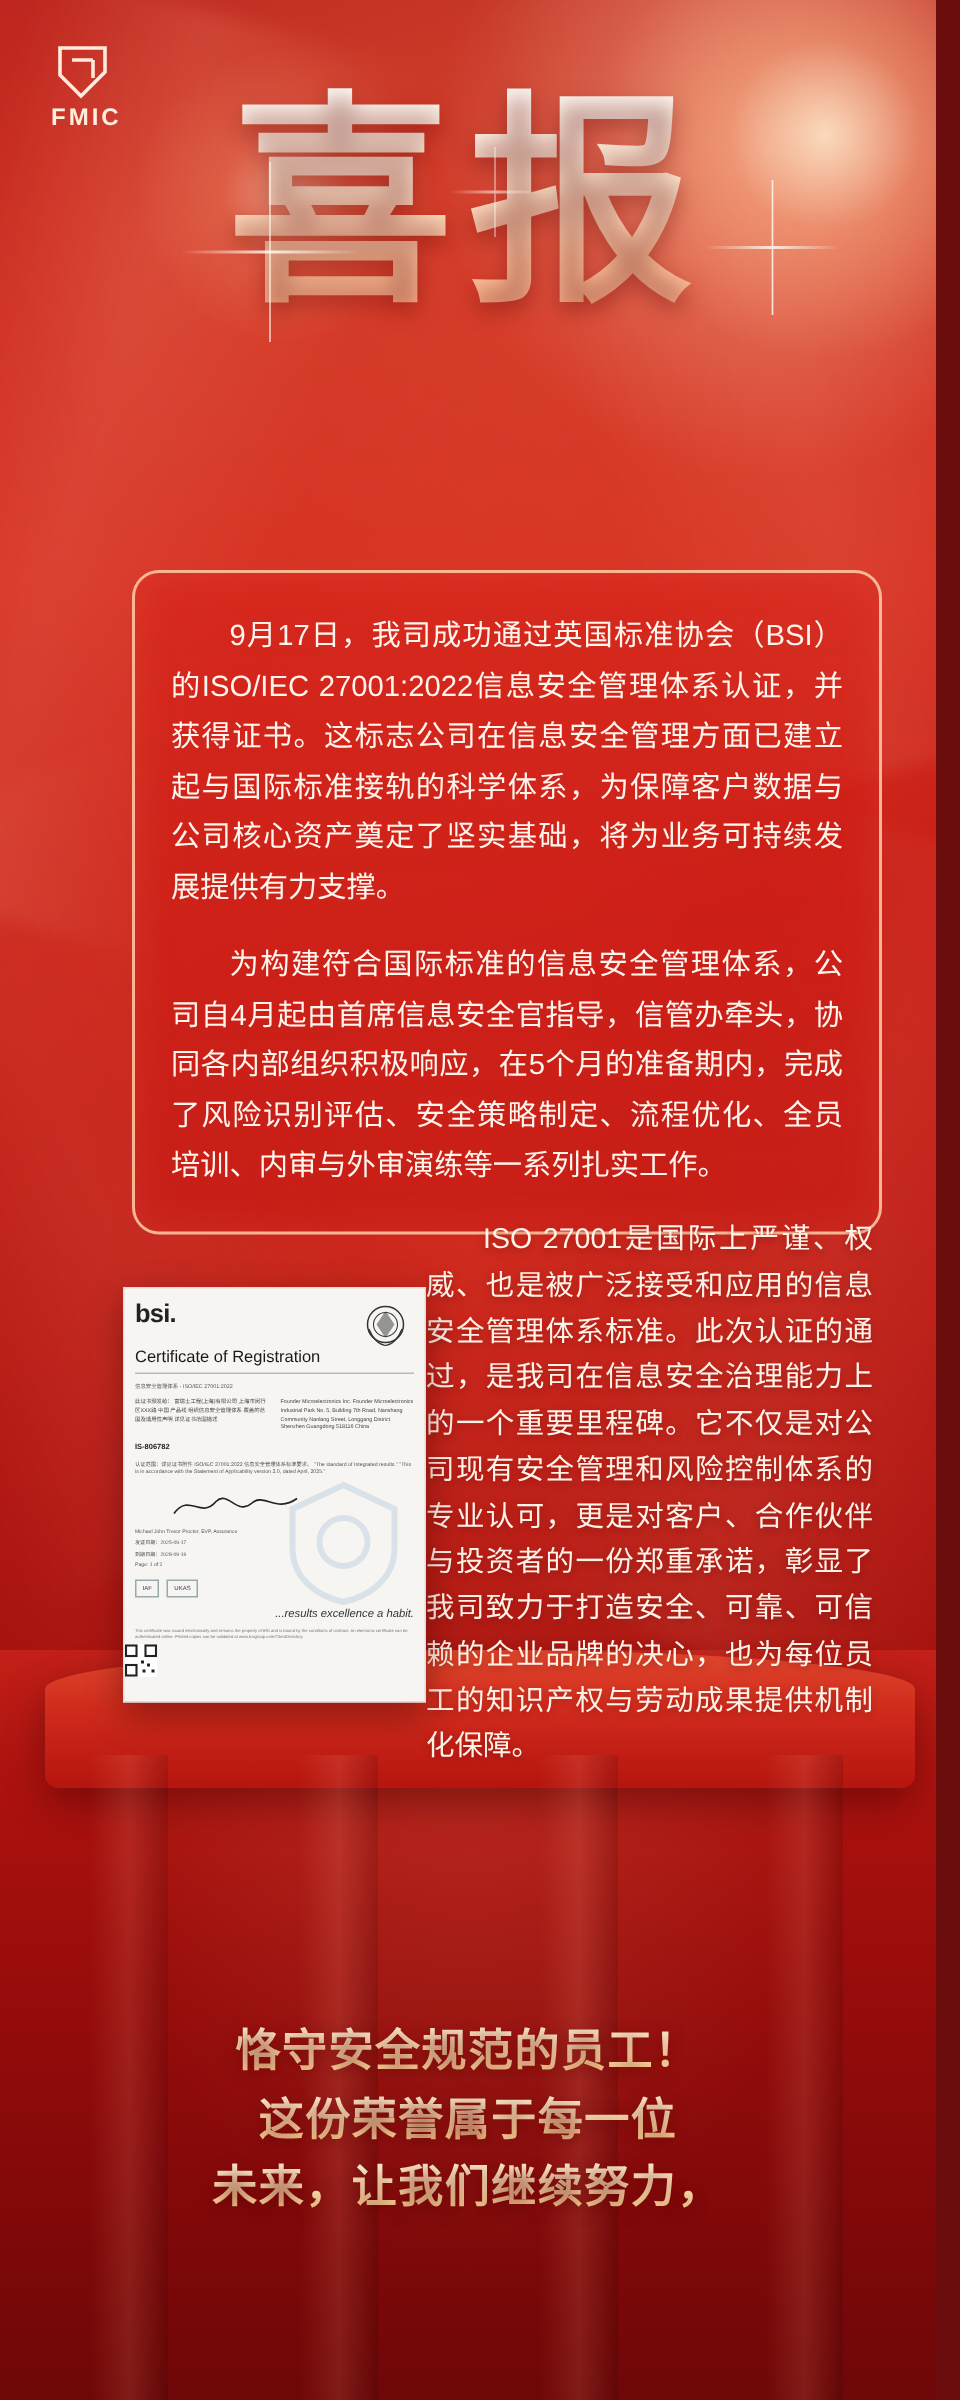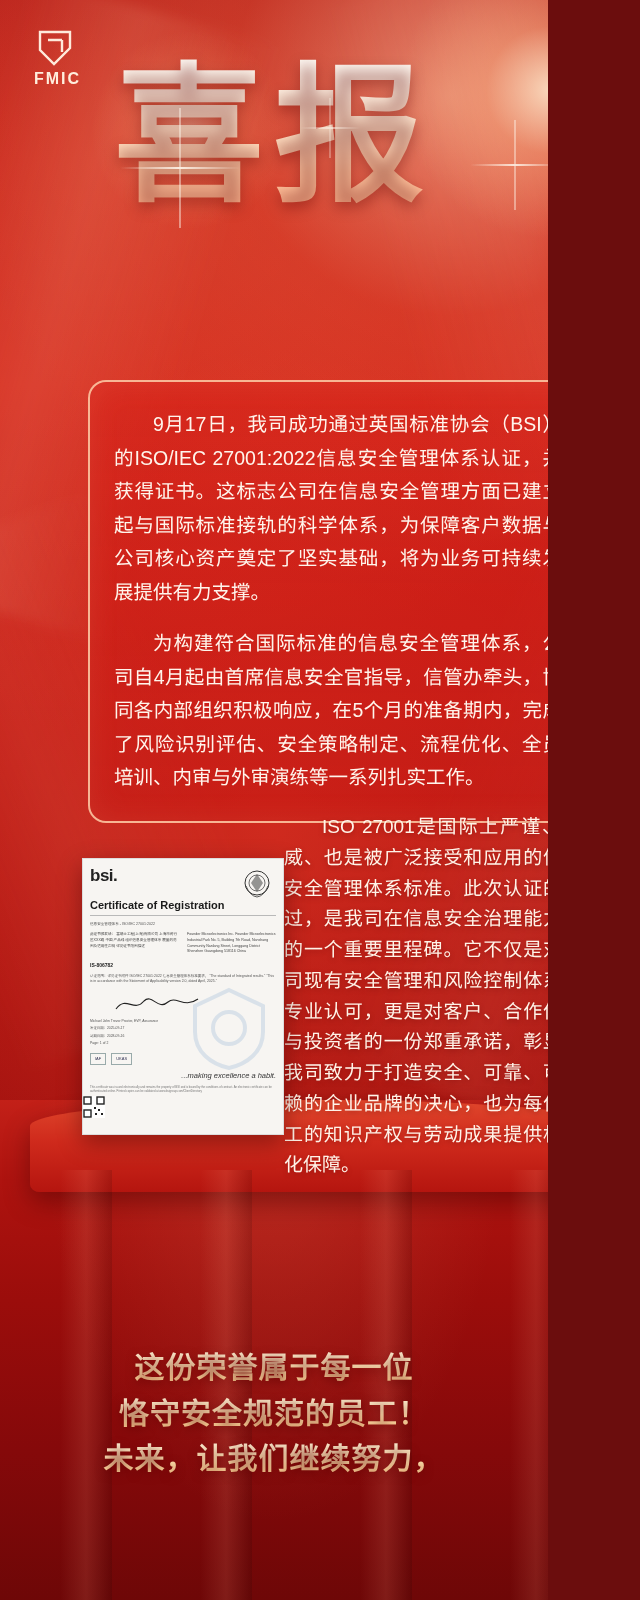--- a/index.html
+++ b/index.html
@@ -5,21 +5,21 @@
   html, body {
     margin: 0;
     padding: 0;
     background: #6b0d0d;
   }
   body {
     font-family: "Liberation Sans", "DejaVu Sans", sans-serif;
   }
   .poster {
     position: relative;
-    width: 548px;
+    width: 624px;
     height: 1600px;
     overflow: hidden;
     background:
       radial-gradient(circle at 82% 6%, rgba(255,210,170,0.55) 0%, rgba(255,150,90,0.16) 14%, rgba(0,0,0,0) 32%),
       radial-gradient(circle at 18% 10%, rgba(255,140,90,0.22) 0%, rgba(0,0,0,0) 38%),
       radial-gradient(circle at 50% 52%, rgba(230,60,40,0.55) 0%, rgba(0,0,0,0) 55%),
       linear-gradient(180deg, #b21414 0%, #c21a16 10%, #cf2018 24%, #c01a15 42%, #ab1210 58%, #9d0f0d 72%, #8d0b0b 86%, #7a0908 100%);
   }
   
   .fold {
@@ -154,21 +154,21 @@
     position: relative;
     overflow: hidden;
     flex: 0 0 auto;
     font-family: "Liberation Sans", sans-serif;
   }
   .cert-inner { position: absolute; inset: 7px; }
   .cert-bsi {
     font-size: 17px; font-weight: bold; color: #222; letter-spacing: -0.5px;
   }
   .cert-emblem { position: absolute; right: 2px; top: 0px; width: 34px; height: 34px; }
-  .cert-title { font-size: 11px; font-weight: bold; color: #1a1a1a; margin-top: 13px; }
+  .cert-title { font-size: 11px; font-weight: normal; color: #1a1a1a; margin-top: 13px; }
   .cert-rule { height: 1px; background: #b9b9b9; margin: 4px 0 6px 0; }
   .cert-sub { font-size: 3.6px; color: #555; line-height: 1.5; }
   .cert-cols { display: flex; gap: 8px; margin-top: 5px; }
   .cert-col { flex: 1; font-size: 3.6px; color: #444; line-height: 1.55; }
   .cert-num { font-size: 5px; font-weight: bold; color: #222; margin-top: 7px; }
   .cert-body { font-size: 3.5px; color: #555; line-height: 1.6; margin-top: 6px; }
   .cert-sign { margin-top: 10px; height: 22px; position: relative; }
   .cert-sign svg { position: absolute; left: 22px; top: -2px; }
   .cert-foot { font-size: 3.4px; color: #555; line-height: 1.6; margin-top: 2px; }
   .cert-marks { display: flex; align-items: center; gap: 5px; margin-top: 6px; }
@@ -321,21 +321,21 @@
           </svg>
         </div>
         <div class="cert-foot">Michael John Trevor Procter, EVP, Assurance</div>
         <div class="cert-foot">发证日期：2025-09-17</div>
         <div class="cert-foot">到期日期：2028-09-16</div>
         <div class="cert-foot">Page: 1 of 2</div>
         <div class="cert-marks">
           <div class="mark-box">IAF</div>
           <div class="mark-box">UKAS</div>
         </div>
-        <div class="cert-habit">...making excellence a habit.</div>
+        <div class="cert-habit">...results excellence a habit.</div>
         <div class="cert-legal">This certificate was issued electronically and remains the property of BSI and is bound by the conditions of contract. An electronic certificate can be authenticated online. Printed copies can be validated at www.bsigroup.com/ClientDirectory</div>
       </div>
       <div class="cert-watermark">
         <svg width="96" height="96" viewBox="0 0 96 96">
           <path d="M48 10 L82 26 V52 C82 72 66 84 48 88 C30 84 14 72 14 52 V26 Z" fill="none" stroke="#2b6fb5" stroke-width="4"></path>
           <circle cx="48" cy="48" r="16" fill="none" stroke="#2b6fb5" stroke-width="4"></circle>
         </svg>
       </div>
       <div class="cert-qr">
         <svg width="22" height="22" viewBox="0 0 22 22">
@@ -358,18 +358,18 @@
 
   <div class="table">
     <div class="table-top"></div>
     <div class="drape" style="left:60px"></div>
     <div class="drape" style="left:200px"></div>
     <div class="drape" style="left:360px"></div>
     <div class="drape" style="left:510px"></div>
   </div>
 
   <div class="slogan">
+    <div class="line">恪守安全规范的员工！</div>
     <div class="line">这份荣誉属于每一位</div>
-    <div class="line">恪守安全规范的员工！</div>
     <div class="line">未来，让我们继续努力，</div>
   </div>
 
 </div>
 
 </body></html>

